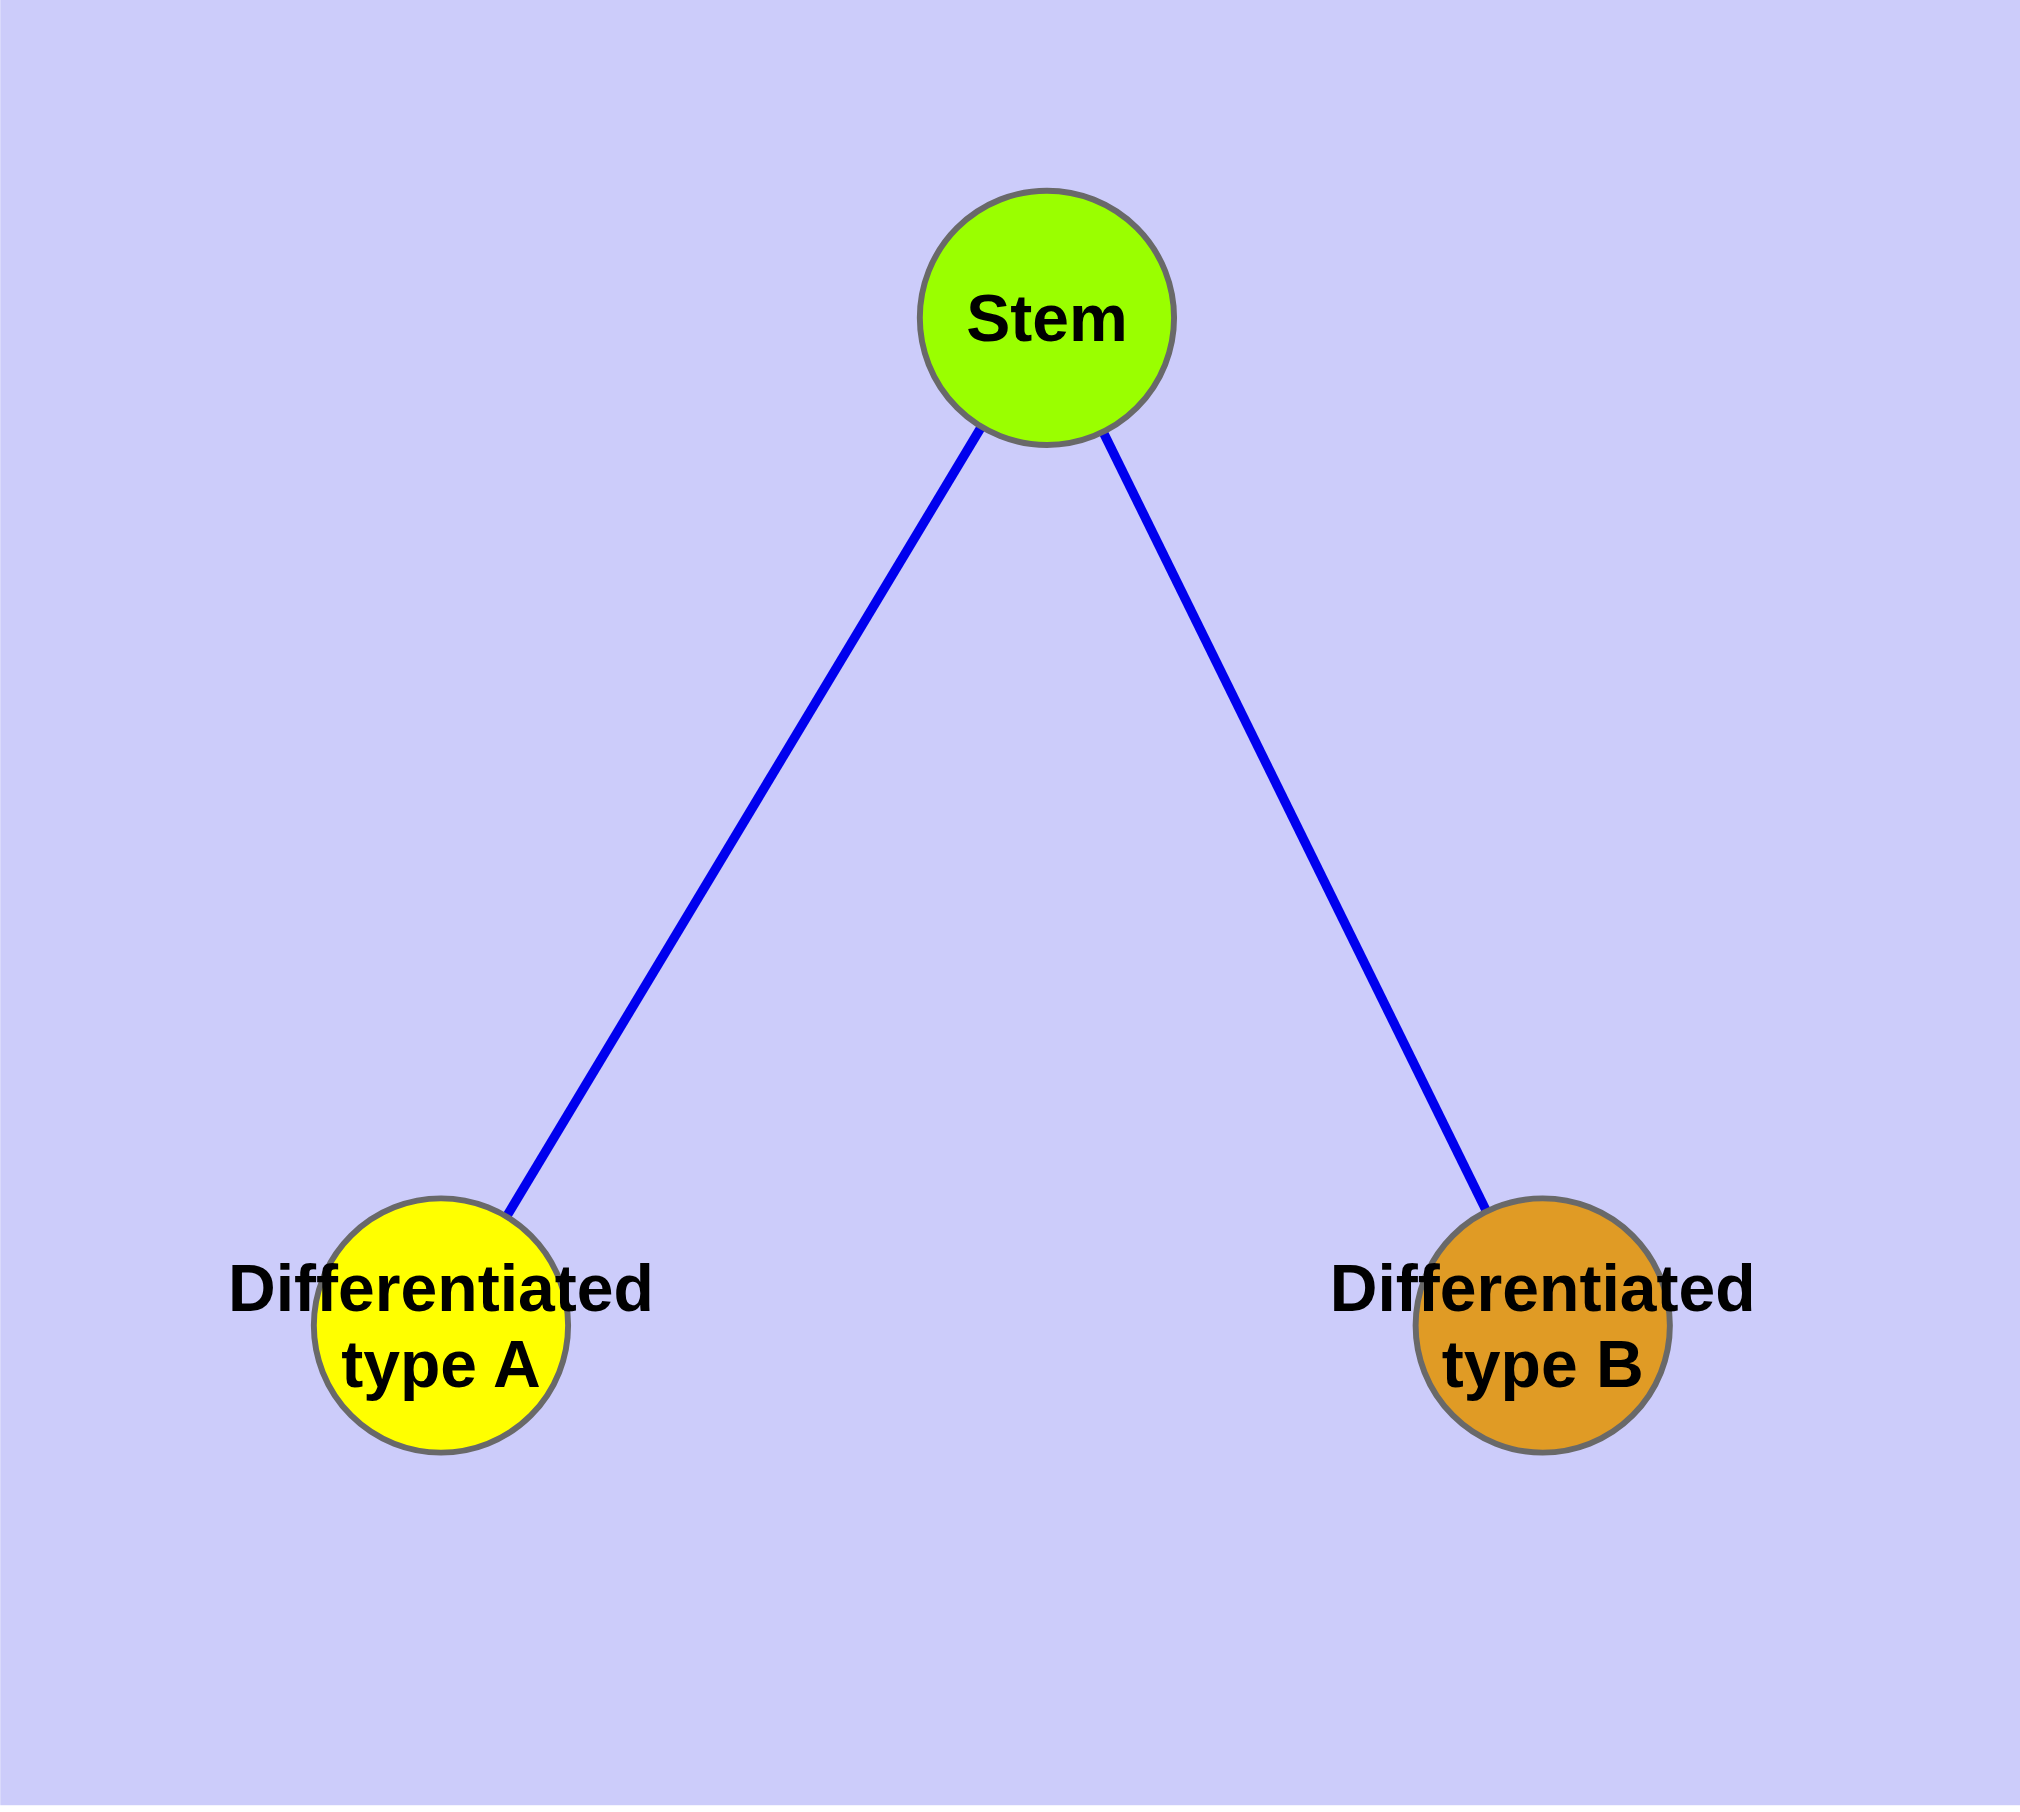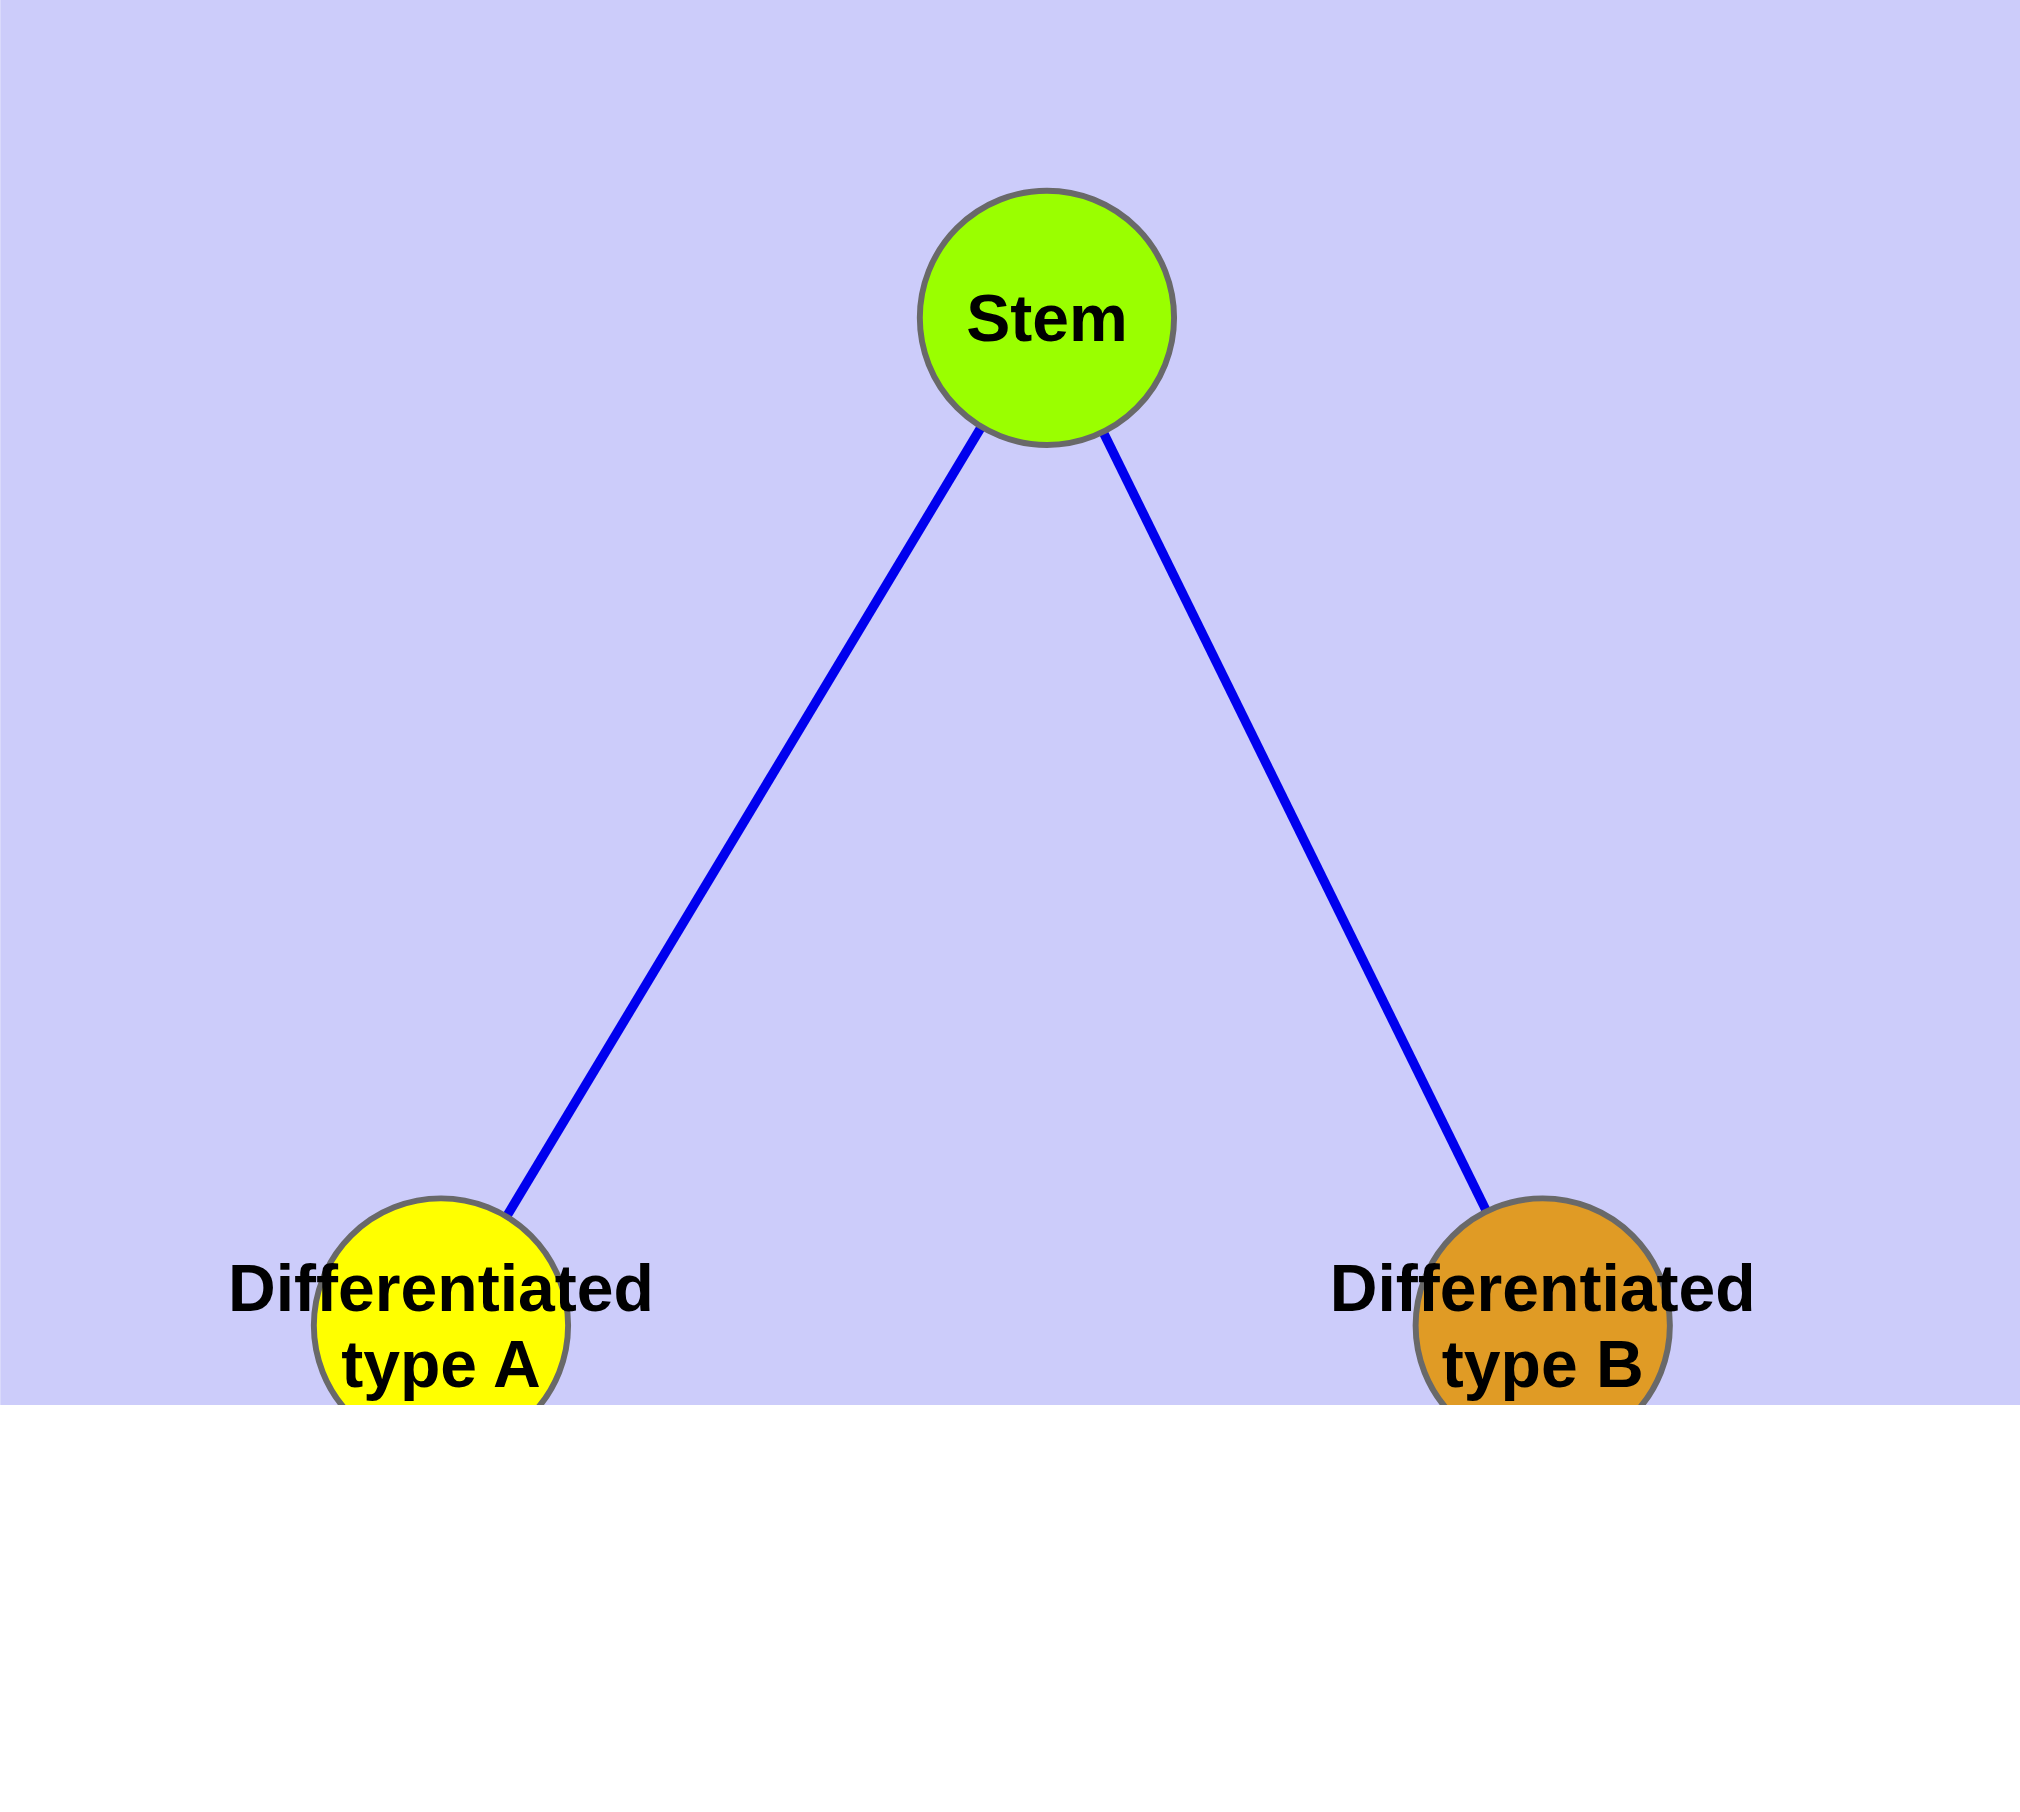--- a/index.html
+++ b/index.html
@@ -27,21 +27,21 @@
     font-family: "Liberation Sans", sans-serif;
     font-weight: bold;
     fill: #000000;
     text-anchor: middle;
     dominant-baseline: auto;
   }
 </style>
 </head>
 <body>
 
-<div id="canvas" style="width: 2021px; height: 1405px; background: rgb(255, 255, 255);">
+<div id="canvas" style="width: 2021px; height: 1812px; background: rgb(255, 255, 255);">
   <svg id="graph-svg" viewBox="0 0 2384 2138" xmlns="http://www.w3.org/2000/svg">
 
     <rect id="bg-rect" x="0" y="0" width="2384" height="2130" fill="#ccccfa"></rect>
 
     <g id="edges-layer">
         <line x1="1157.6984814640261" y1="503.54756019478737" x2="597.3015185359739" y2="1435.4524398052126" stroke="#0000ee" stroke-width="11" stroke-linecap="butt"></line>
         <line x1="1301.2203614768323" y1="509.5914697366727" x2="1753.7796385231677" y2="1429.4085302633273" stroke="#0000ee" stroke-width="11" stroke-linecap="butt"></line>
       </g>
     <g id="nodes-layer">
         <circle cx="1235" cy="375" r="150" fill="#9aff00" stroke="#696969" stroke-width="7"></circle>

